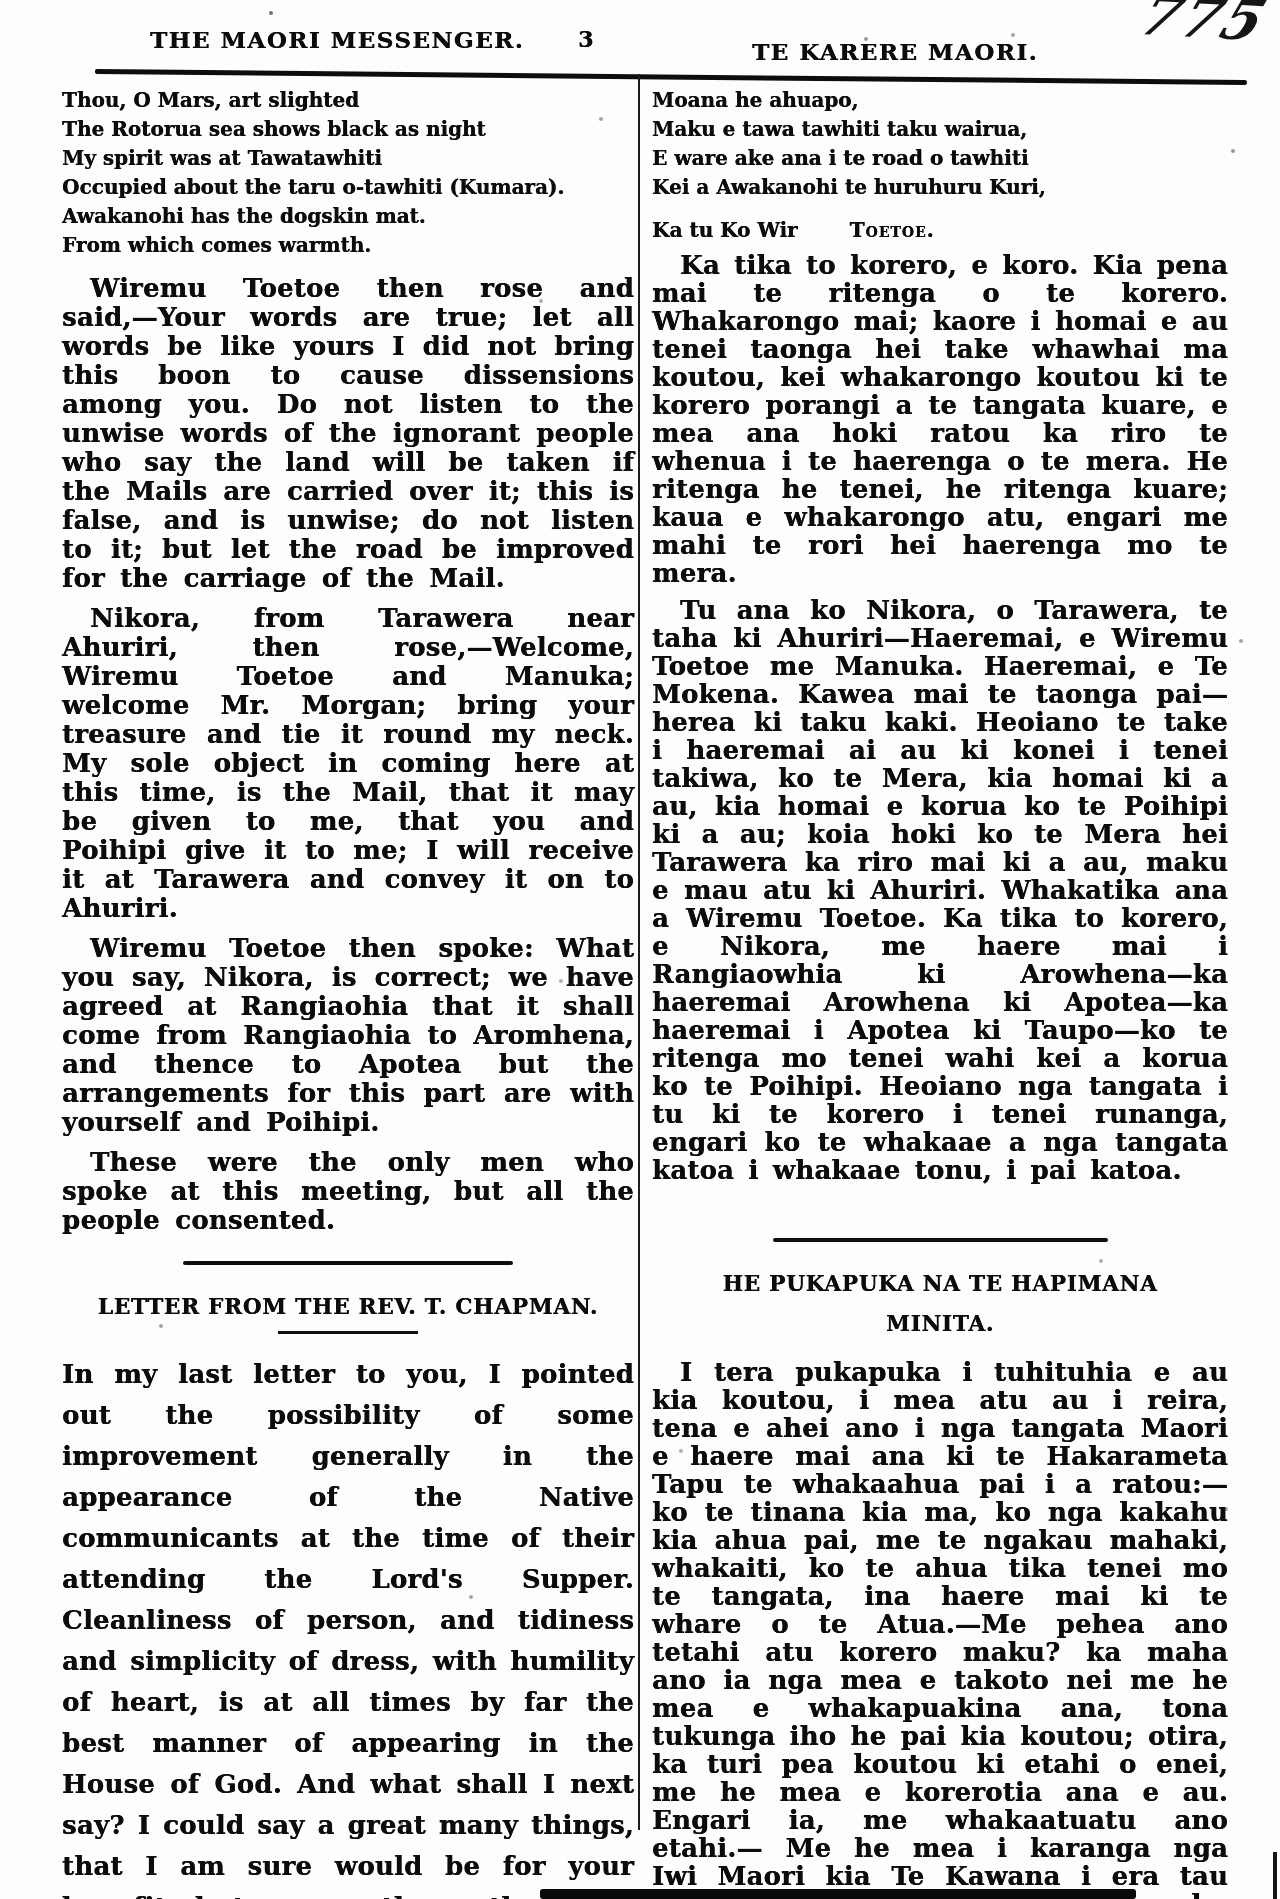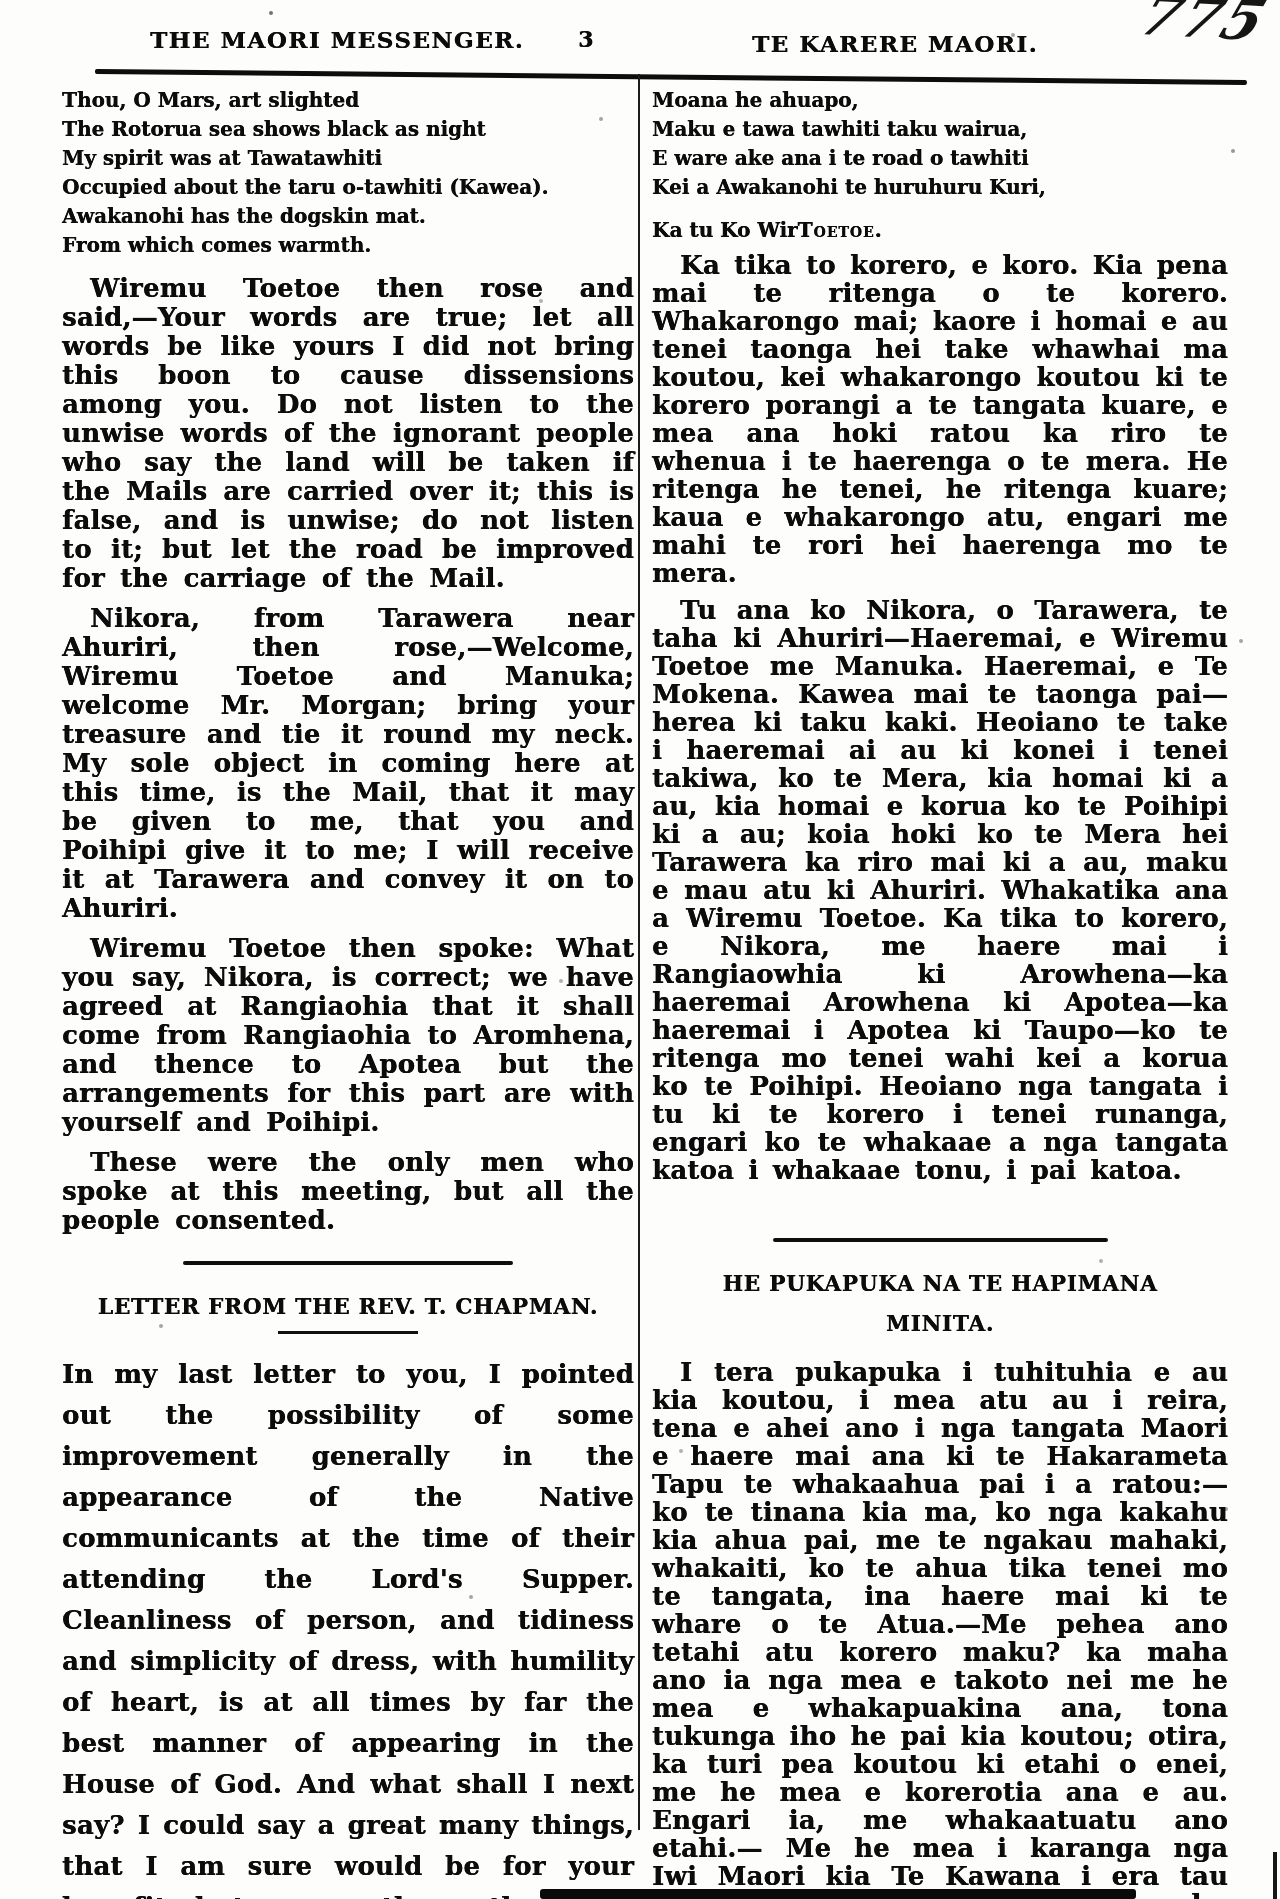--- a/index.html
+++ b/index.html
@@ -6,21 +6,21 @@
   .page {
     position:relative; width:1280px; height:1899px;
     background:#fdfdfb; overflow:hidden;
     font-family:"DejaVu Serif", serif;
     color:#0c0c0c;
   }
   
   .masthead { position:absolute; top:20px; left:0; width:1280px; height:46px; }
   .mast-left   { position:absolute; left:150px; top:6px; font-size:23px; font-weight:bold; letter-spacing:1.5px; text-shadow:0.4px 0.4px 0 #000; }
   .mast-num    { position:absolute; left:578px; top:6px; font-size:22px; font-weight:bold; text-shadow:0.4px 0.4px 0 #000; }
-  .mast-right  { position:absolute; left:752px; top:10px; font-size:23px; font-weight:bold; letter-spacing:1.5px; text-shadow:0.4px 0.4px 0 #000; }
+  .mast-right  { position:absolute; left:752px; top:18px; font-size:23px; font-weight:bold; letter-spacing:1.5px; text-shadow:0.4px 0.4px 0 #000; }
   .handwritten {
     position:absolute; right:14px; top:-16px;
     font-size:56px; font-weight:bold; font-style:italic;
     transform:skewX(-18deg) rotate(3deg);
     letter-spacing:2px; color:#161616;
   }
   .top-rule {
     position:absolute; left:95px; top:69px; width:1152px; height:5px;
     background:#0d0d0d; border-radius:2px;
     transform:rotate(0.55deg); transform-origin:left center;
@@ -36,21 +36,21 @@
 
   .col p {
     margin:0 0 11px 0; font-size:26px; font-weight:bold;
     line-height:29px; letter-spacing:0.2px; word-spacing:6px;
     text-shadow:0.35px 0.35px 0 #000;
   }
   .col-right p { line-height:28px; word-spacing:5px; margin-bottom:9px; }
   .indent { text-indent:28px; }
 
   .speaker-line { font-size:20px; font-weight:bold; line-height:29px; margin:2px 0 6px 0; text-shadow:0.35px 0.35px 0 #000; }
-  .speaker-name { font-variant:small-caps; letter-spacing:1px; }
+  .speaker-name { font-variant:small-caps; margin-left:52px; letter-spacing:1px; }
 
   .section-rule {
     height:4px; background:#0e0e0e; border-radius:2px;
     width:330px; margin:26px auto 22px auto;
   }
   .col-right .section-rule { margin-top:54px; width:335px; }
 
   .section-heading {
     text-align:center; font-size:21.5px; font-weight:bold;
     letter-spacing:0.8px; line-height:40px; margin:0 0 2px 0;
@@ -91,21 +91,21 @@
   </div>
   <div class="handwritten">775</div>
   <div class="top-rule"></div>
   <div class="divider"></div>
 
   <div class="col col-left">
     <div class="poem">
       <div class="poem-line">Thou, O Mars, art slighted</div>
       <div class="poem-line">The Rotorua sea shows black as night</div>
       <div class="poem-line">My spirit was at Tawatawhiti</div>
-      <div class="poem-line">Occupied about the taru o-tawhiti (Kawea).</div>
+      <div class="poem-line">Occupied about the taru o-tawhiti (Kumara).</div>
       <div class="poem-line">Awakanohi has the dogskin mat.</div>
       <div class="poem-line">From which comes warmth.</div>
     </div>
 
     <p class="indent">Wiremu Toetoe then rose and said,—Your words are true; let all words be like yours I did not bring this boon to cause dissensions among you.  Do not listen to the unwise words of the ignorant people who say the land will be taken if the Mails are carried over it; this is false, and is unwise; do not listen to it; but let the road be improved for the carriage of the Mail.</p>
     <p class="indent">Nikora, from Tarawera near Ahuriri, then rose,—Welcome, Wiremu Toetoe and Manuka; welcome Mr. Morgan; bring your treasure and tie it round my neck.  My sole object in coming here at this time, is the Mail, that it may be given to me, that you and Poihipi give it to me; I will receive it at Tarawera and convey it on to Ahuriri.</p>
     <p class="indent">Wiremu Toetoe then spoke: What you say, Nikora, is correct; we have agreed at Rangiaohia that it shall come from Rangiaohia to Aromhena, and thence to Apotea but the arrangements for this part are with yourself and Poihipi.</p>
     <p class="indent">These were the only men who spoke at this meeting, but all the people consented.</p>
 
     <div class="section-rule"></div>

